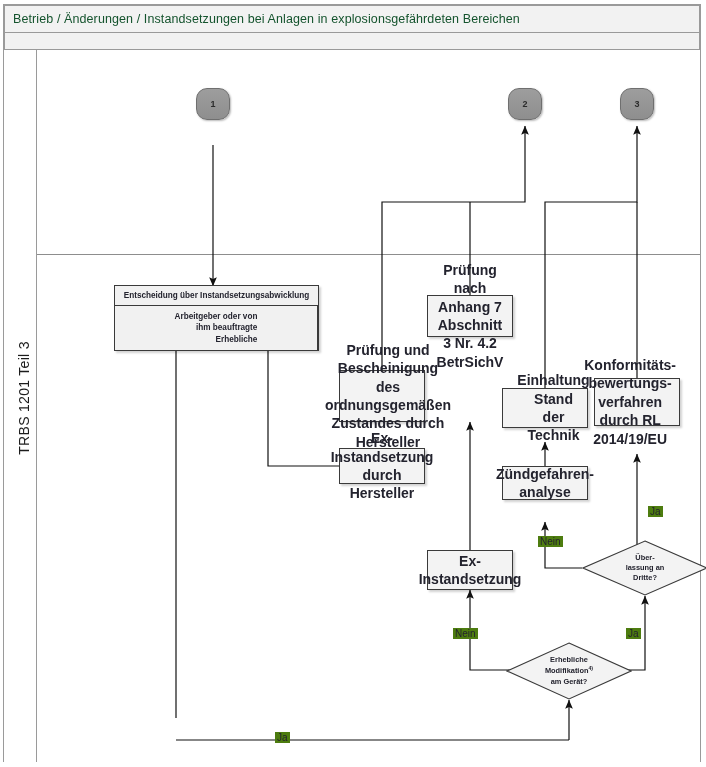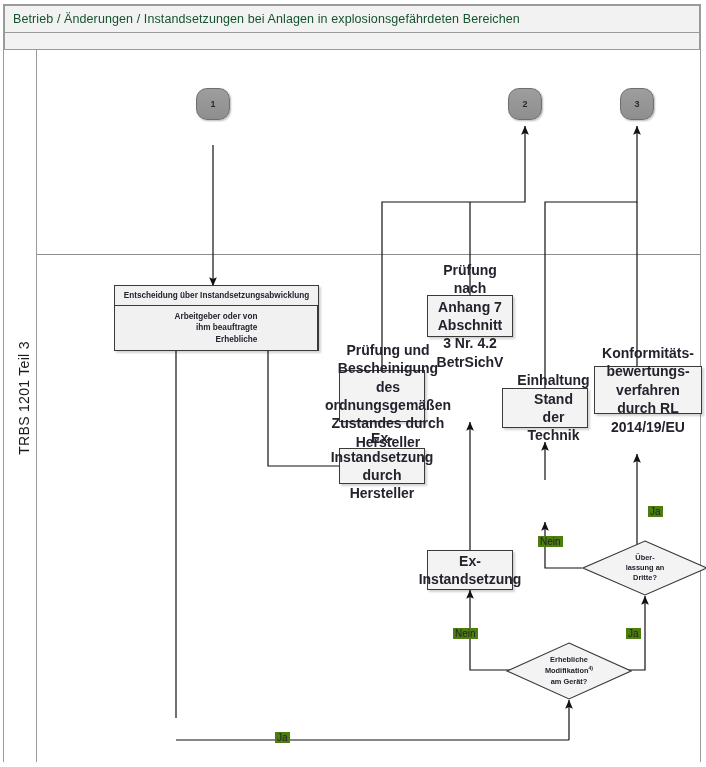--- a/index.html
+++ b/index.html
@@ -315,29 +315,35 @@
       </span>
     </div>
 
     <div class="box" style="left:465px; top:338px; width:86px; height:40px;padding-left:20px;">
       <span>
         <span>Einhaltung Stand</span><br>
         <span>der Technik</span>
       </span>
     </div>
 
-    <div class="box" style="left:557px; top:316px; width:108px; height:48px;justify-content:flex-end;">
+    <div class="box" style="left:557px; top:328px; width:86px; height:48px;justify-content:flex-end;">
       <span>
         <span>Konformitäts-</span><br>
         <span>bewertungs-</span><br>
         <span>verfahren durch RL</span><br>
         <span>2014/19/EU</span>
       </span>
     </div>
 
+    <div class="box" style="left:465px; top:416px; width:86px; height:34px;">
+      <span>
+        <span>Zündgefahren-</span><br>
+        <span>analyse</span>
+      </span>
+    </div>
 
     <div class="box" style="left:390px; top:500px; width:86px; height:40px;">
       <span>Ex-Instandsetzung</span>
     </div>
 
     <div class="diamond-wrap" style="left:545px; top:490px; width:126px; height:56px;">
       <svg class="diamond-shape" viewBox="0 0 126 56" preserveAspectRatio="none">
         <polygon points="63,1 125,28 63,55 1,28" fill="#f3f3f3" stroke="#3a3a3a" stroke-width="1.1"></polygon>
       </svg>
       <div class="diamond-label">

